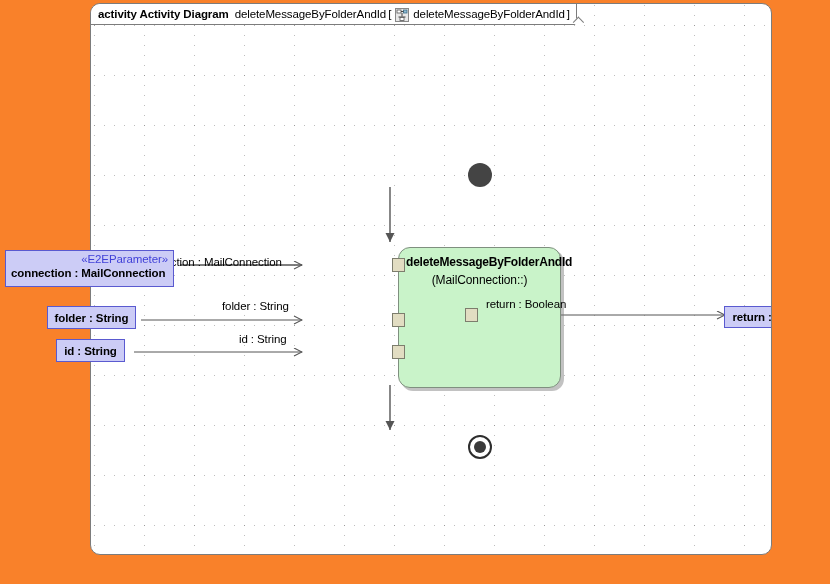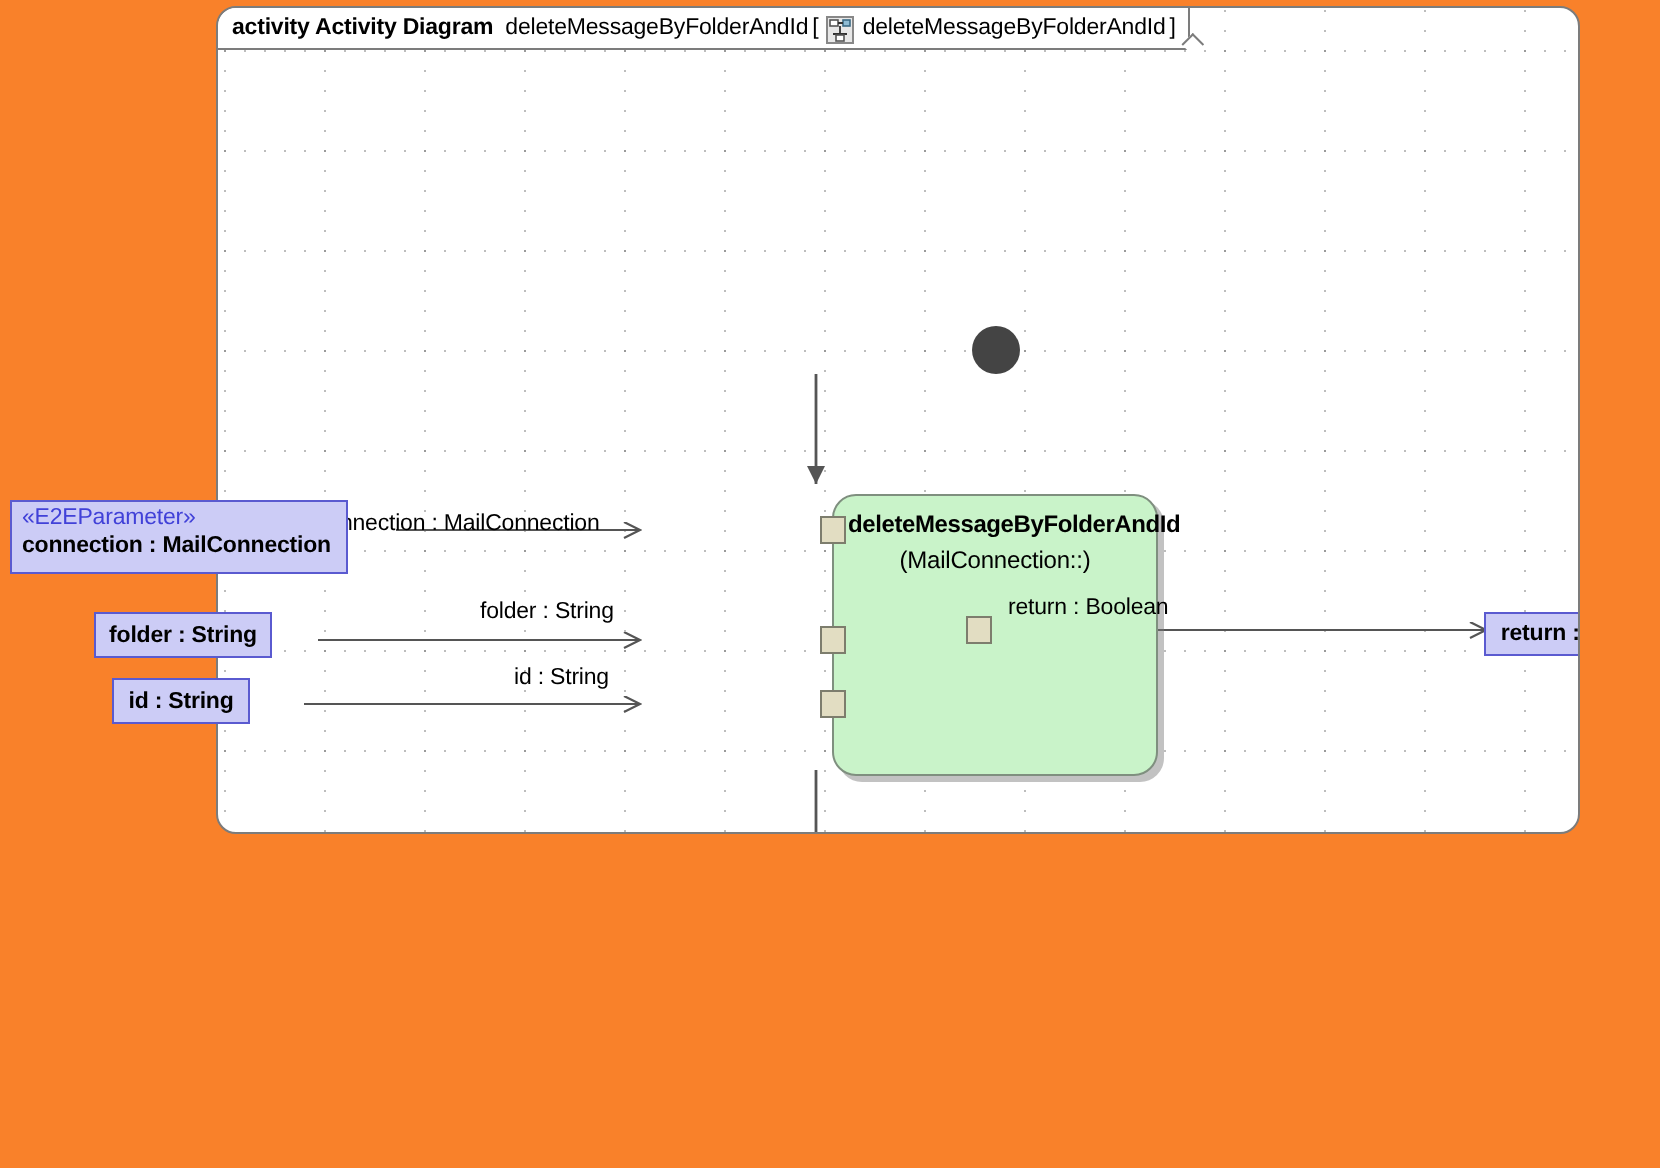--- a/index.html
+++ b/index.html
@@ -11,24 +11,24 @@
     height: 584px;
     background: #f9812a;
     font-family: "Liberation Sans", sans-serif;
     overflow: hidden;
     position: relative;
   }
 
   
   #diagram-frame {
     position: absolute;
-    left: 108px;
+    left: 90px;
     top: 3px;
     width: 682px;
-    height: 414px;
+    height: 552px;
     background: #ffffff;
     border: 1px solid #7c7c7c;
     border-radius: 10px;
     box-sizing: border-box;
     overflow: hidden;
   }
 
   
   #canvas-grid {
     position: absolute;
@@ -144,21 +144,21 @@
     box-sizing: border-box;
     z-index: 7;
     font-size: 11.5px;
     color: #000;
     padding: 2px 5px;
     letter-spacing: -0.1px;
   }
   .param-stereotype {
     color: #4141d8;
     display: block;
-    text-align: left;
+    text-align: right;
     font-size: 11.5px;
     line-height: 13px;
   }
   .param-label {
     display: block;
     font-weight: bold;
     line-height: 14px;
     text-align: left;
     white-space: nowrap;
   }

